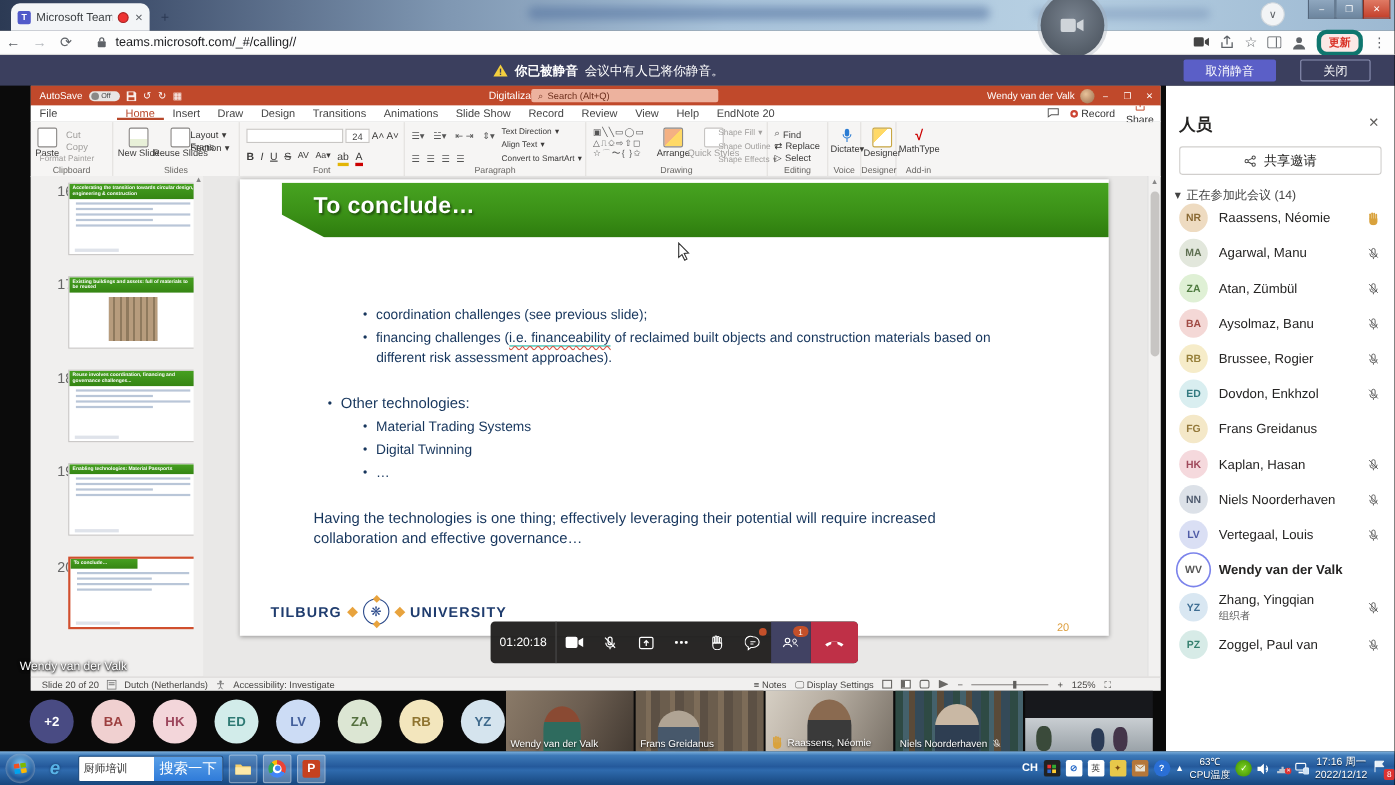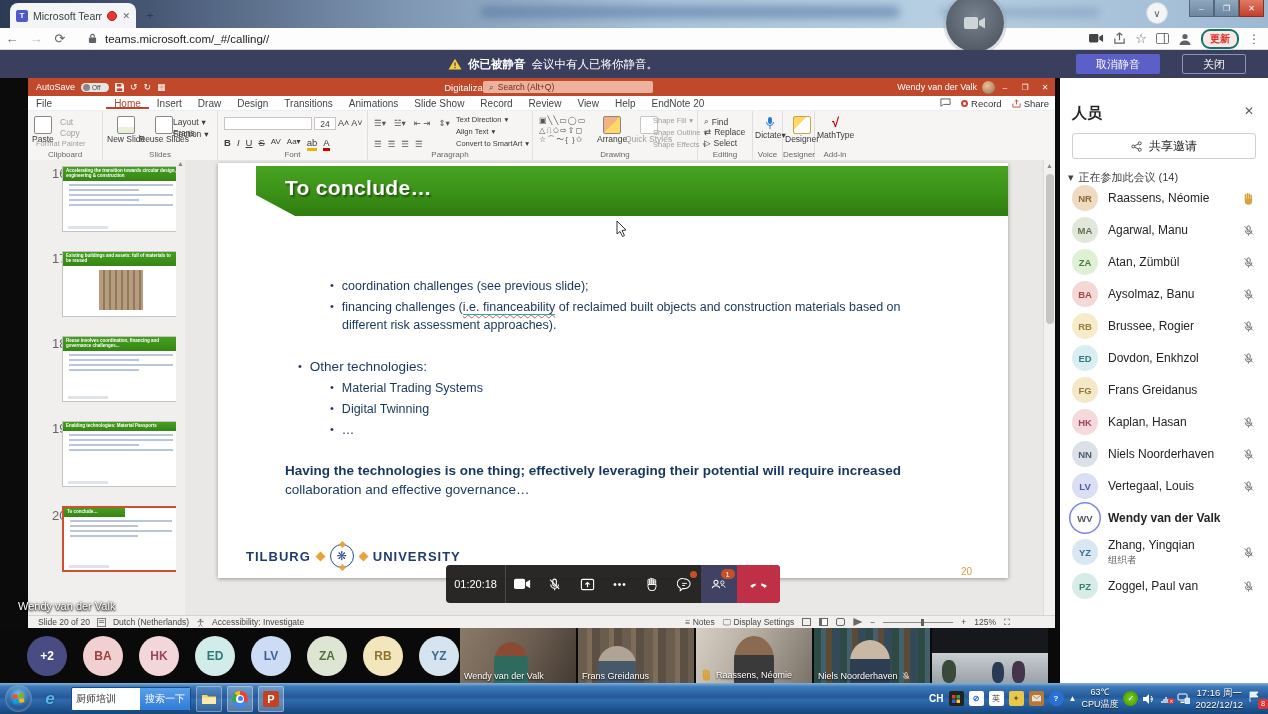--- a/index.html
+++ b/index.html
@@ -24,21 +24,21 @@
     background:linear-gradient(#8fa7bf,#6d869f);border:1px solid #54677c;border-top:none;box-sizing:border-box;}
   .cwb.close{background:linear-gradient(#e07a64,#c3402b);border-color:#8e2f1f;}
   .chevcircle{left:1146px;top:2px;width:22px;height:22px;border-radius:50%;background:#f2f4f6;color:#5f6368;
     font-size:10px;display:flex;align-items:center;justify-content:center;border:1px solid #cfd6dc;box-sizing:border-box;}
   .addrbar{left:0;top:28px;width:1268px;height:22px;background:#fdfdfd;border-bottom:1px solid #d7d7d7;
     display:flex;align-items:center;box-sizing:border-box;}
   .navglyph{font-size:13px;color:#5f6368;width:24px;text-align:center;}
   .navglyph.dim{color:#b8bcc0;}
   .urltext{font-size:11.5px;color:#202124;margin-left:8px;flex:1;}
   .addricons{display:flex;align-items:center;gap:9px;margin-right:8px;}
-  .updatepill{border:2px solid #0f766e;color:#d93025;background:#fce8e6;font-size:10px;
+  .updatepill{border:4px solid #0f766e;color:#d93025;background:#fce8e6;font-size:10px;
     border-radius:9px;padding:1px 7px;font-weight:bold;}
   .fcam{left:946px;top:-6px;width:58px;height:58px;border-radius:50%;
     background:radial-gradient(circle at 50% 40%,#78828e,#545d68 70%,#49525c);
     display:flex;align-items:center;justify-content:center;box-shadow:0 0 0 3px rgba(160,170,180,.35);}
   
   .notif{left:0;top:50px;width:1268px;height:28px;background:#3b3f5e;display:flex;align-items:center;}
   .notiftext{color:#fff;font-size:11.5px;margin-left:448px;display:flex;align-items:center;gap:6px;}
   .btn-unmute{left:1076px;top:54px;width:84px;height:20px;background:#5b5fc7;color:#fff;font-size:11px;
     display:flex;align-items:center;justify-content:center;border-radius:2px;}
   .btn-closebar{left:1182px;top:54px;width:64px;height:20px;border:1px solid #8e93b4;color:#fff;font-size:11px;
@@ -164,21 +164,21 @@
   
   .taskbar{left:0;top:683px;width:1268px;height:31px;
     background:linear-gradient(#7fb2de 0%,#3e7ab8 12%,#24599b 45%,#2f6bae 55%,#16457c 100%);
     display:flex;align-items:center;box-sizing:border-box;}
   .orb{width:27px;height:27px;border-radius:50%;margin-left:5px;
     background:radial-gradient(circle at 50% 35%,#7ec3ef,#1e5799 60%,#0d2f55);
     display:flex;align-items:center;justify-content:center;box-shadow:inset 0 0 4px rgba(255,255,255,.6);}
   .tsearch{margin-left:8px;height:22px;display:flex;align-items:center;background:#fff;border:1px solid #1b4a7e;
     border-radius:2px;overflow:hidden;}
   .tsearchtxt{font-size:10px;color:#333;padding:0 6px 0 4px;width:58px;}
-  .tsearchbtn{height:22px;background:linear-gradient(#5aa0e8,#2f7bd9);color:#fff;font-size:10px;
+  .tsearchbtn{height:22px;background:linear-gradient(#5aa0e8,#2f7bd9);color:#fff;font-size:13px;
     display:flex;align-items:center;padding:0 5px;}
   .tico{width:26px;height:26px;margin-left:5px;border:1px solid rgba(255,255,255,.35);border-radius:2px;
     background:rgba(255,255,255,.12);display:flex;align-items:center;justify-content:center;box-sizing:border-box;}
   .tray{position:absolute;right:4px;top:683px;height:31px;display:flex;align-items:center;gap:5px;color:#fff;}
   .trico{width:15px;height:15px;display:flex;align-items:center;justify-content:center;font-size:8px;border-radius:2px;}
   .clock{font-size:9.5px;text-align:center;line-height:1.25;text-shadow:0 1px 1px #123;}
   .flagbadge{position:relative;width:16px;height:16px;}
   .redb{position:absolute;right:-4px;bottom:-2px;background:#d33;color:#fff;font-size:7.5px;width:10px;height:10px;
     border-radius:2px;display:flex;align-items:center;justify-content:center;}
   svg{display:block;}
@@ -328,21 +328,21 @@
       <div class="menu-right">
         <span>
             <svg viewBox="0 0 12 10" width="11">
               <path d="M1 1h10v6H4L1 9z" fill="none" stroke="#555"></path>
             </svg>
           </span>
         <span style="display:flex;align-items:center;gap:3px;">
             <span style="width:7px;height:7px;border-radius:50%;border:2px solid #c43;box-sizing:border-box;"></span>
             <span>Record</span>
           </span>
-        <span style="display:flex;align-items:center;gap:3px;">
+        <span style="display:flex;align-items:center;gap:3px;flex-direction:column;">
             <span>
               <svg viewBox="0 0 10 10" width="9">
                 <path d="M5 6V1M3 3l2-2 2 2" stroke="#c0492b" fill="none"></path>
                 <path d="M1 5v4h8V5" stroke="#c0492b" fill="none"></path>
               </svg>
             </span>
             <span>Share</span>
           </span>
       </div>
     </div>
@@ -534,21 +534,21 @@
 
       <div class="sl-text b2 bullet" style="left:112px;top:116px;">coordination challenges (see previous slide);</div>
       <div class="sl-text b2 bullet" style="left:112px;top:137px;width:640px;"><span>financing challenges (</span><span class="spell">i.e. financeability</span><span> of reclaimed built objects and construction materials based on</span></div>
       <div class="sl-text b2" style="left:124px;top:155px;">different risk assessment approaches).</div>
 
       <div class="sl-text b1 bullet" style="left:80px;top:196px;">Other technologies:</div>
       <div class="sl-text b2 bullet" style="left:112px;top:218px;">Material Trading Systems</div>
       <div class="sl-text b2 bullet" style="left:112px;top:239px;">Digital Twinning</div>
       <div class="sl-text b2 bullet" style="left:112px;top:260px;">…</div>
 
-      <div class="sl-text b1" style="left:67px;top:300px;font-weight:bold;">Having the technologies is one thing; effectively leveraging their potential will require increased</div>
+      <div class="sl-text b1" style="left:67px;top:300px;">Having the technologies is one thing; effectively leveraging their potential will require increased</div>
       <div class="sl-text b1" style="left:67px;top:319px;">collaboration and effective governance…</div>
 
       <div class="logo">
         <span class="logotxt">TILBURG</span>
         <span class="ldiamond"></span>
         <span class="emblem">❋<i style="top:-3px;left:9px;"></i><i style="bottom:-3px;left:9px;"></i></span>
         <span class="ldiamond"></span>
         <span class="logotxt">UNIVERSITY</span>
       </div>
       <div class="pagenum">20</div>

